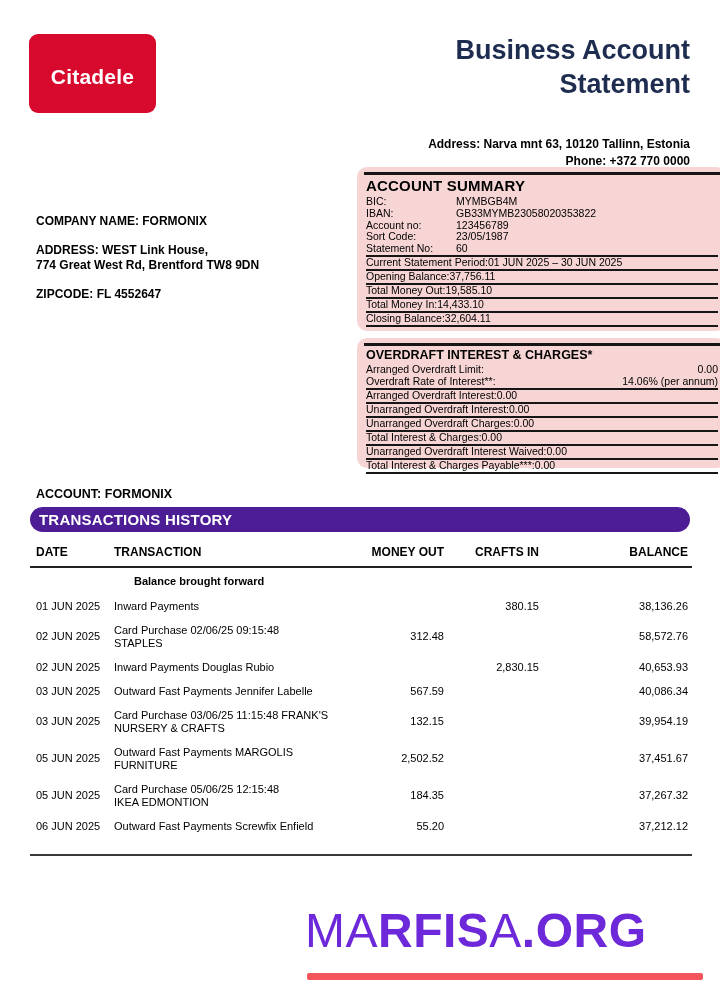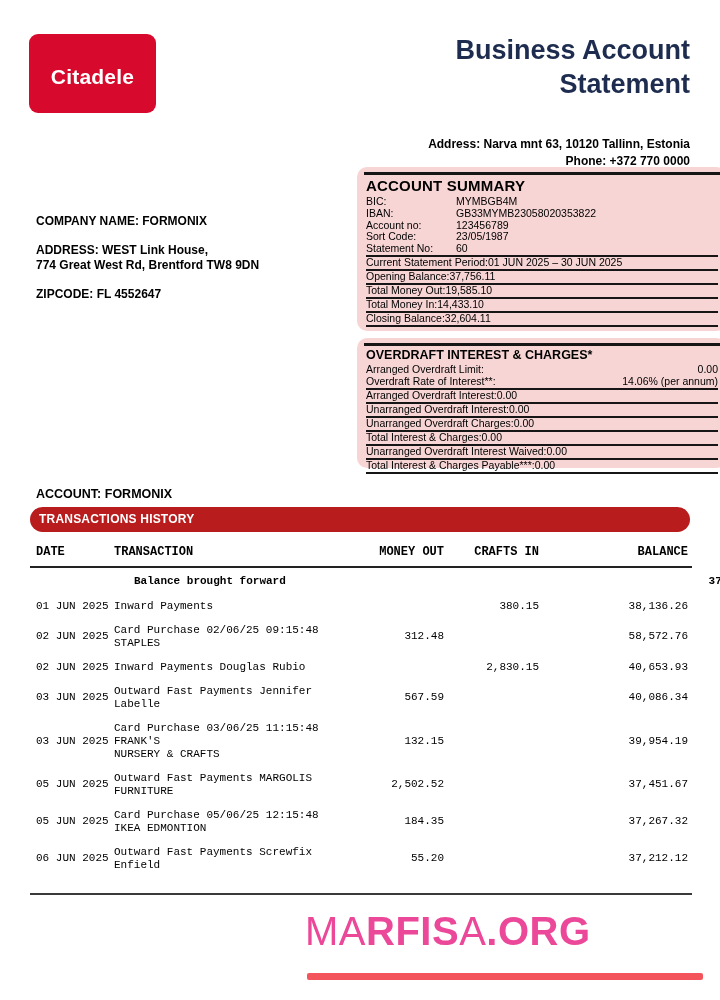--- a/index.html
+++ b/index.html
@@ -65,42 +65,42 @@
   .ov-info .info-row .lbl { width:auto; }
 
   
   .account-heading {
     position:absolute; left:36px; top:487px;
     font-weight:bold; font-size:12.5px;
   }
   .txn-bar {
     position:absolute; left:30px; top:507px;
     width:660px; height:25px; border-radius:12.5px;
-    background:#b91c1c; color:#fff;
-    font-weight:bold; font-size:12px; line-height:25px;
+    background:#4c1d95; color:#fff;
+    font-weight:bold; font-size:15px; line-height:25px;
     padding-left:9px; letter-spacing:0.2px;
   }
   .txn-table {
-    position:absolute; left:30px; top:541px; width:662px;font-family:Liberation Mono, monospace;
+    position:absolute; left:30px; top:541px; width:662px;
   }
   .t-row { display:flex; align-items:center; }
   .c-date { width:84px; flex:none; padding-left:6px; }
   .c-desc { width:240px; flex:none; white-space:pre-line; }
   .c-out  { width:90px;  flex:none; text-align:right; }
   .c-in   { width:95px;  flex:none; text-align:right; }
   .c-bal  { width:151px; flex:none; text-align:right; padding-right:2px; }
   .t-head { font-weight:bold; font-size:12px; padding:4px 0 7px 0; border-bottom:2px solid #222; }
   .t-bf   { font-weight:bold; font-size:11px; padding:7px 0;gap:20px; }
   .t-body .t-row { font-size:11px; line-height:13px; padding:5.5px 0; }
   .t-body { border-bottom:2px solid #3a3a3a; padding-bottom:16px; }
 
   
   .site-logo {
     position:absolute; left:305px; top:901px;
-    color:#ec4899; font-size:40px; line-height:60px; letter-spacing:0.5px;
+    color:#6d28d9; font-size:48px; line-height:60px; letter-spacing:0.5px;
     white-space:nowrap;
   }
   .site-logo .b { font-weight:bold; }
   .site-underline {
     position:absolute; left:307px; top:973px;
     width:396px; height:7px; background:#f4555c; border-radius:2px;
   }
 </style>
 </head>
 <body>

